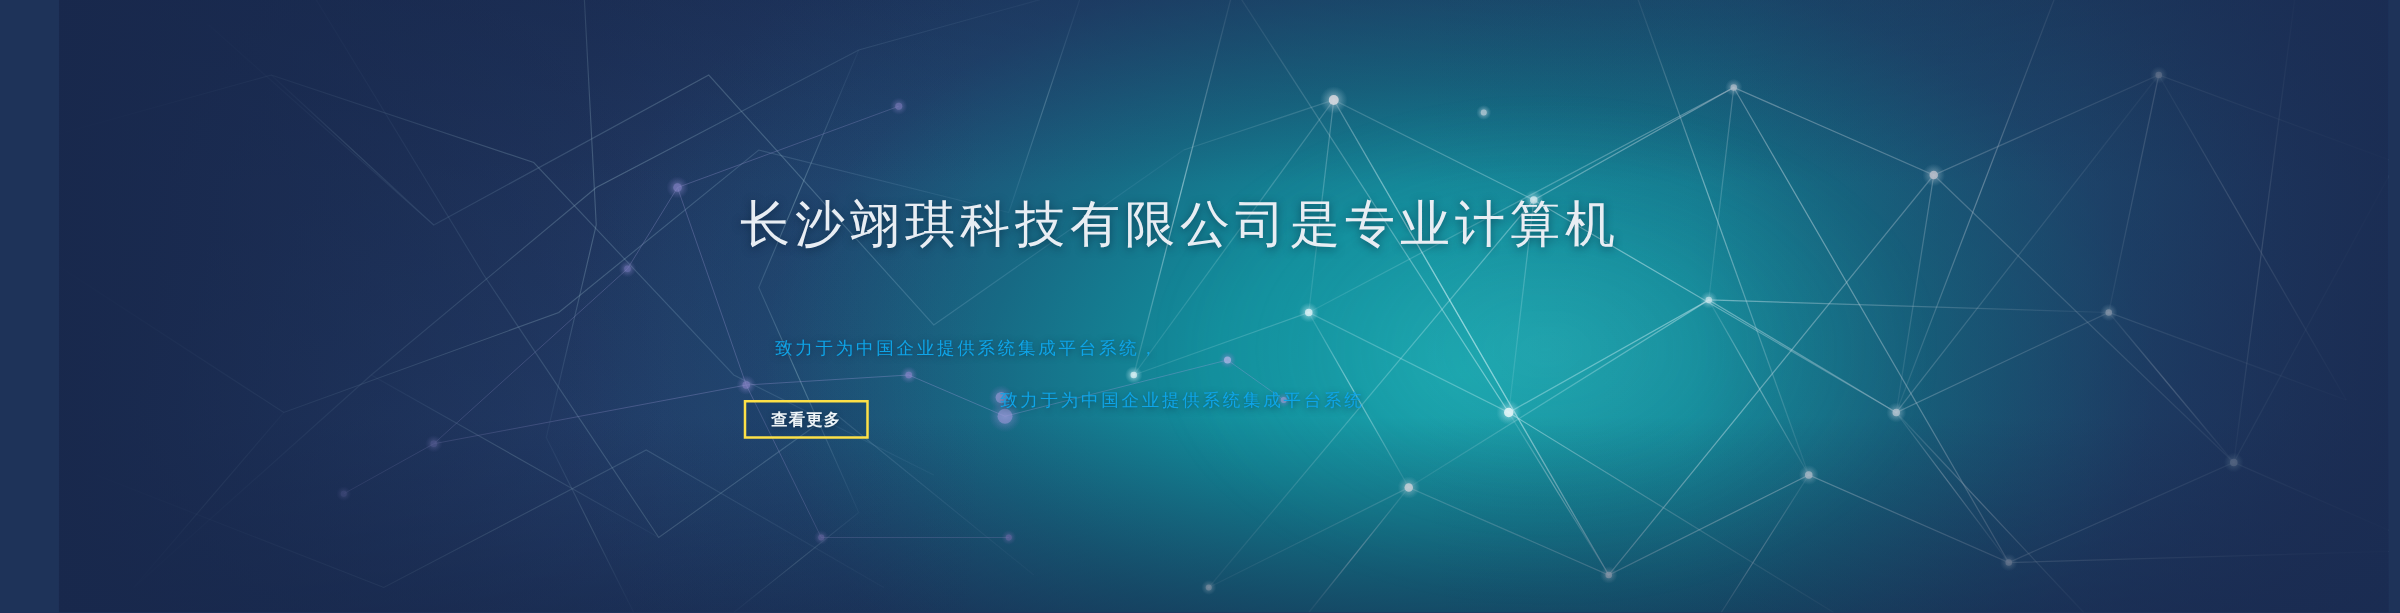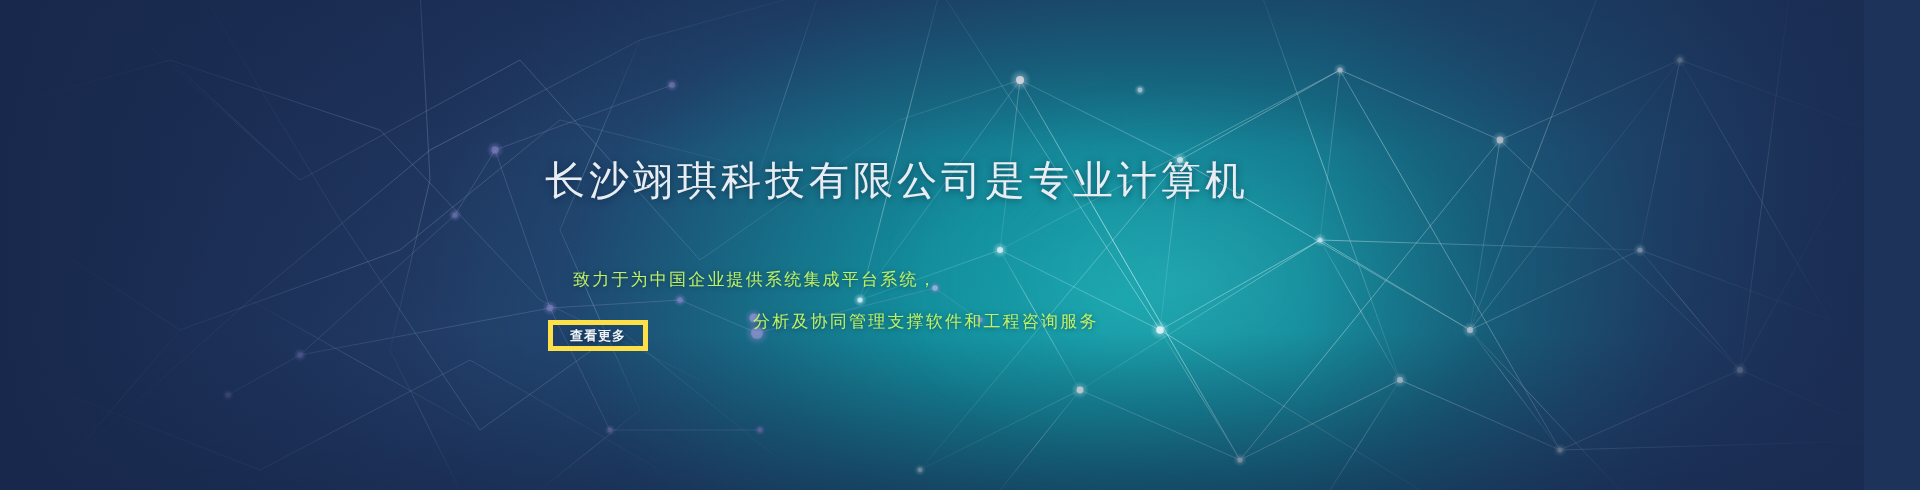--- a/index.html
+++ b/index.html
@@ -7,20 +7,21 @@
   html,body{
     width:1920px; height:490px; overflow:hidden;
     background:#1e3359;
     font-family:"Liberation Sans", sans-serif;
   }
   #banner{
     position:relative;
     width:1864px; height:490px;
     overflow:hidden;
     background:#203560;
+    margin-left:47px;
   }
   
   .bg-base{
     position:absolute; inset:0;
     background:
       radial-gradient(ellipse 900px 560px at 1120px 300px, #14a0a8 0%, #128e9c 22%, rgba(18,120,140,0.72) 42%, rgba(28,86,124,0.35) 62%, rgba(32,58,100,0) 80%),
       radial-gradient(ellipse 700px 420px at 1500px 120px, rgba(28,96,132,0.55) 0%, rgba(28,86,124,0.2) 50%, rgba(32,58,100,0) 78%),
       radial-gradient(ellipse 620px 420px at 400px 430px, rgba(40,72,120,0.55) 0%, rgba(32,58,100,0) 72%),
       linear-gradient(105deg, #1d3058 0%, #20365f 22%, #24436f 40%, #24587f 55%, #1d6f8c 68%, #235579 80%, #243f6c 90%, #22355e 100%);
   }
@@ -59,35 +60,35 @@
     text-shadow:0 1px 7px rgba(6,26,48,0.55);
     white-space:nowrap;
   }
   .subhead{
     position:absolute;
     left:573px; top:258px;
     width:780px;
   }
   .subhead .sub-line{
     font-family:"DejaVu Sans", sans-serif;
-    font-size:17px;
+    font-size:14px;
     line-height:42px;
     letter-spacing:2.2px;
-    color:#bef264;
+    color:#0ea5e9;
     font-weight:400;
     text-shadow:0 1px 5px rgba(6,26,48,0.5);
     white-space:nowrap;
   }
   .subhead .sub-line.indent{ padding-left:180px; }
 
   .more-btn{
     position:absolute;
     left:548px; top:320px;
     width:100px; height:31px;
-    border:5px solid #fde047;
+    border:2px solid #fde047;
     background:rgba(20,48,86,0.18);
     display:flex; align-items:center; justify-content:center;
     cursor:pointer;
   }
   .more-btn .more-label{
     font-family:"DejaVu Sans", sans-serif;
     font-size:13px;
     letter-spacing:1px;
     color:#edf3f7;
     font-weight:700;
@@ -249,21 +250,21 @@
   <div class="bg-vignette"></div>
 
   <div class="content">
 
     <div class="headline">
       <div class="hl-line">长沙翊琪科技有限公司是专业计算机</div>
     </div>
 
     <div class="subhead">
       <div class="sub-line">致力于为中国企业提供系统集成平台系统，</div>
-      <div class="sub-line indent">分析及协同管理支撑软件和工程咨询服务</div>
+      <div class="sub-line indent">致力于为中国企业提供系统集成平台系统</div>
     </div>
 
     <div class="more-btn">
       <span class="more-label">查看更多</span>
     </div>
 
   </div>
 </div>
 
 </body></html>

